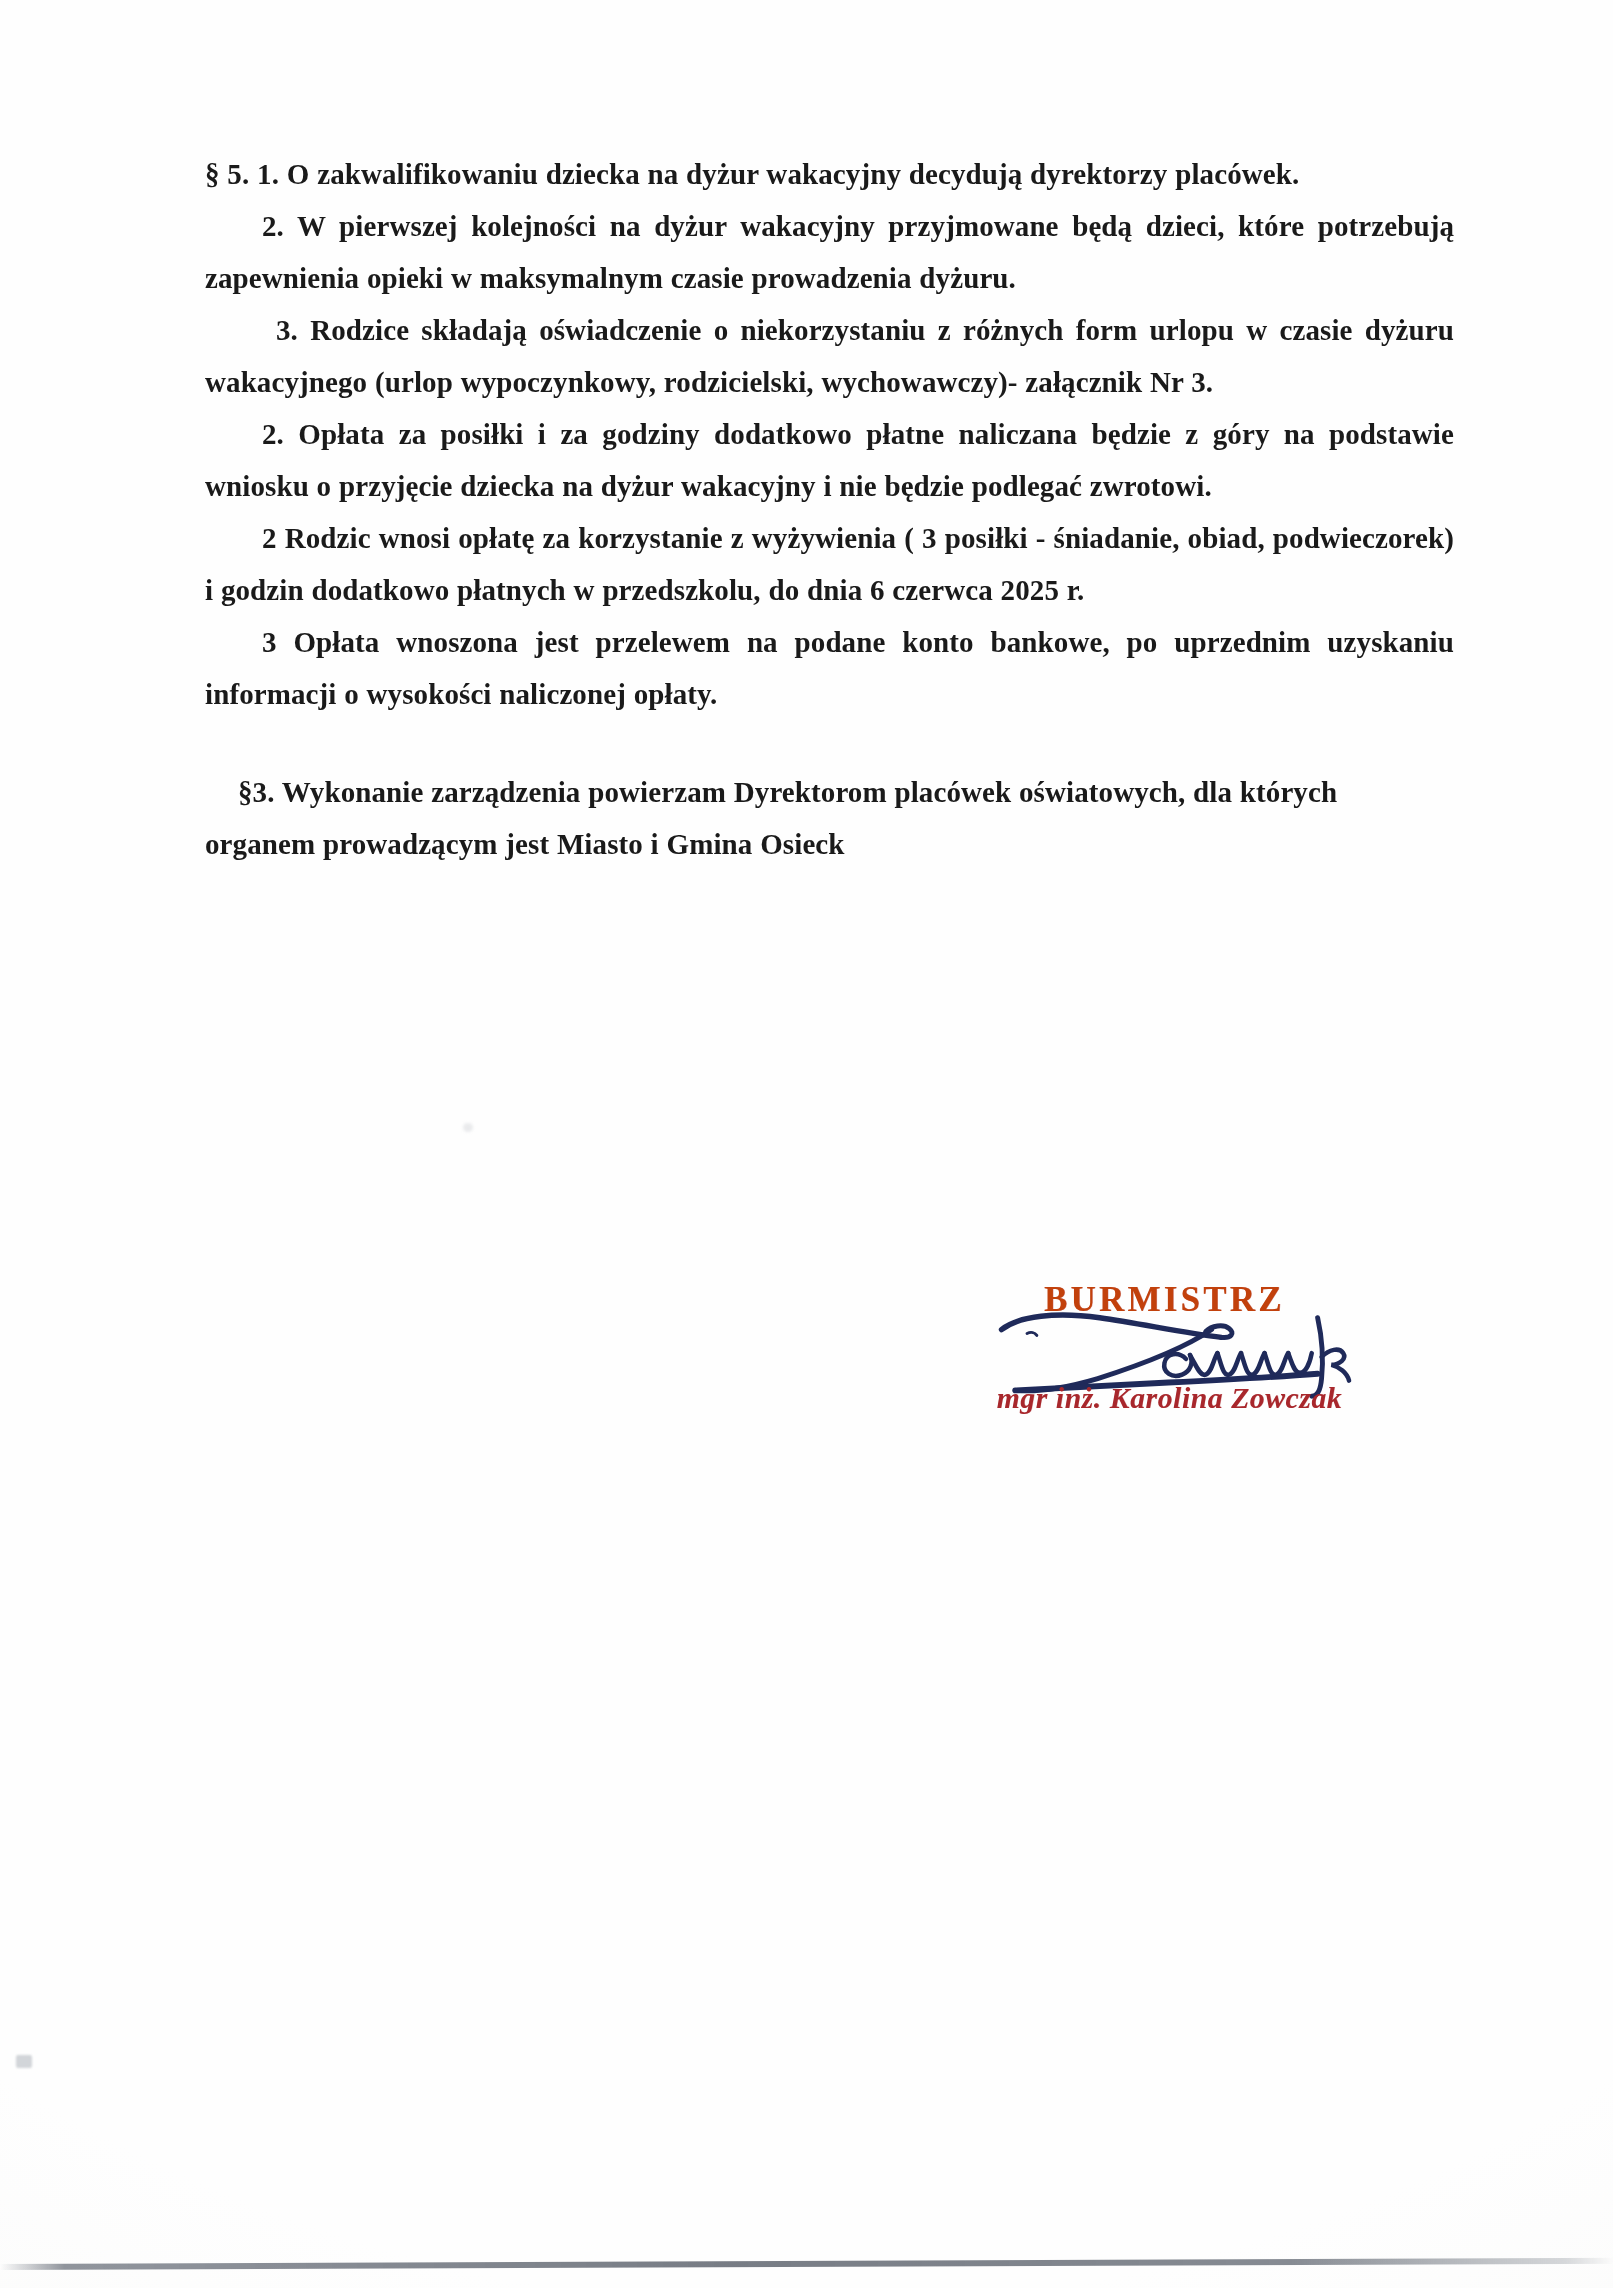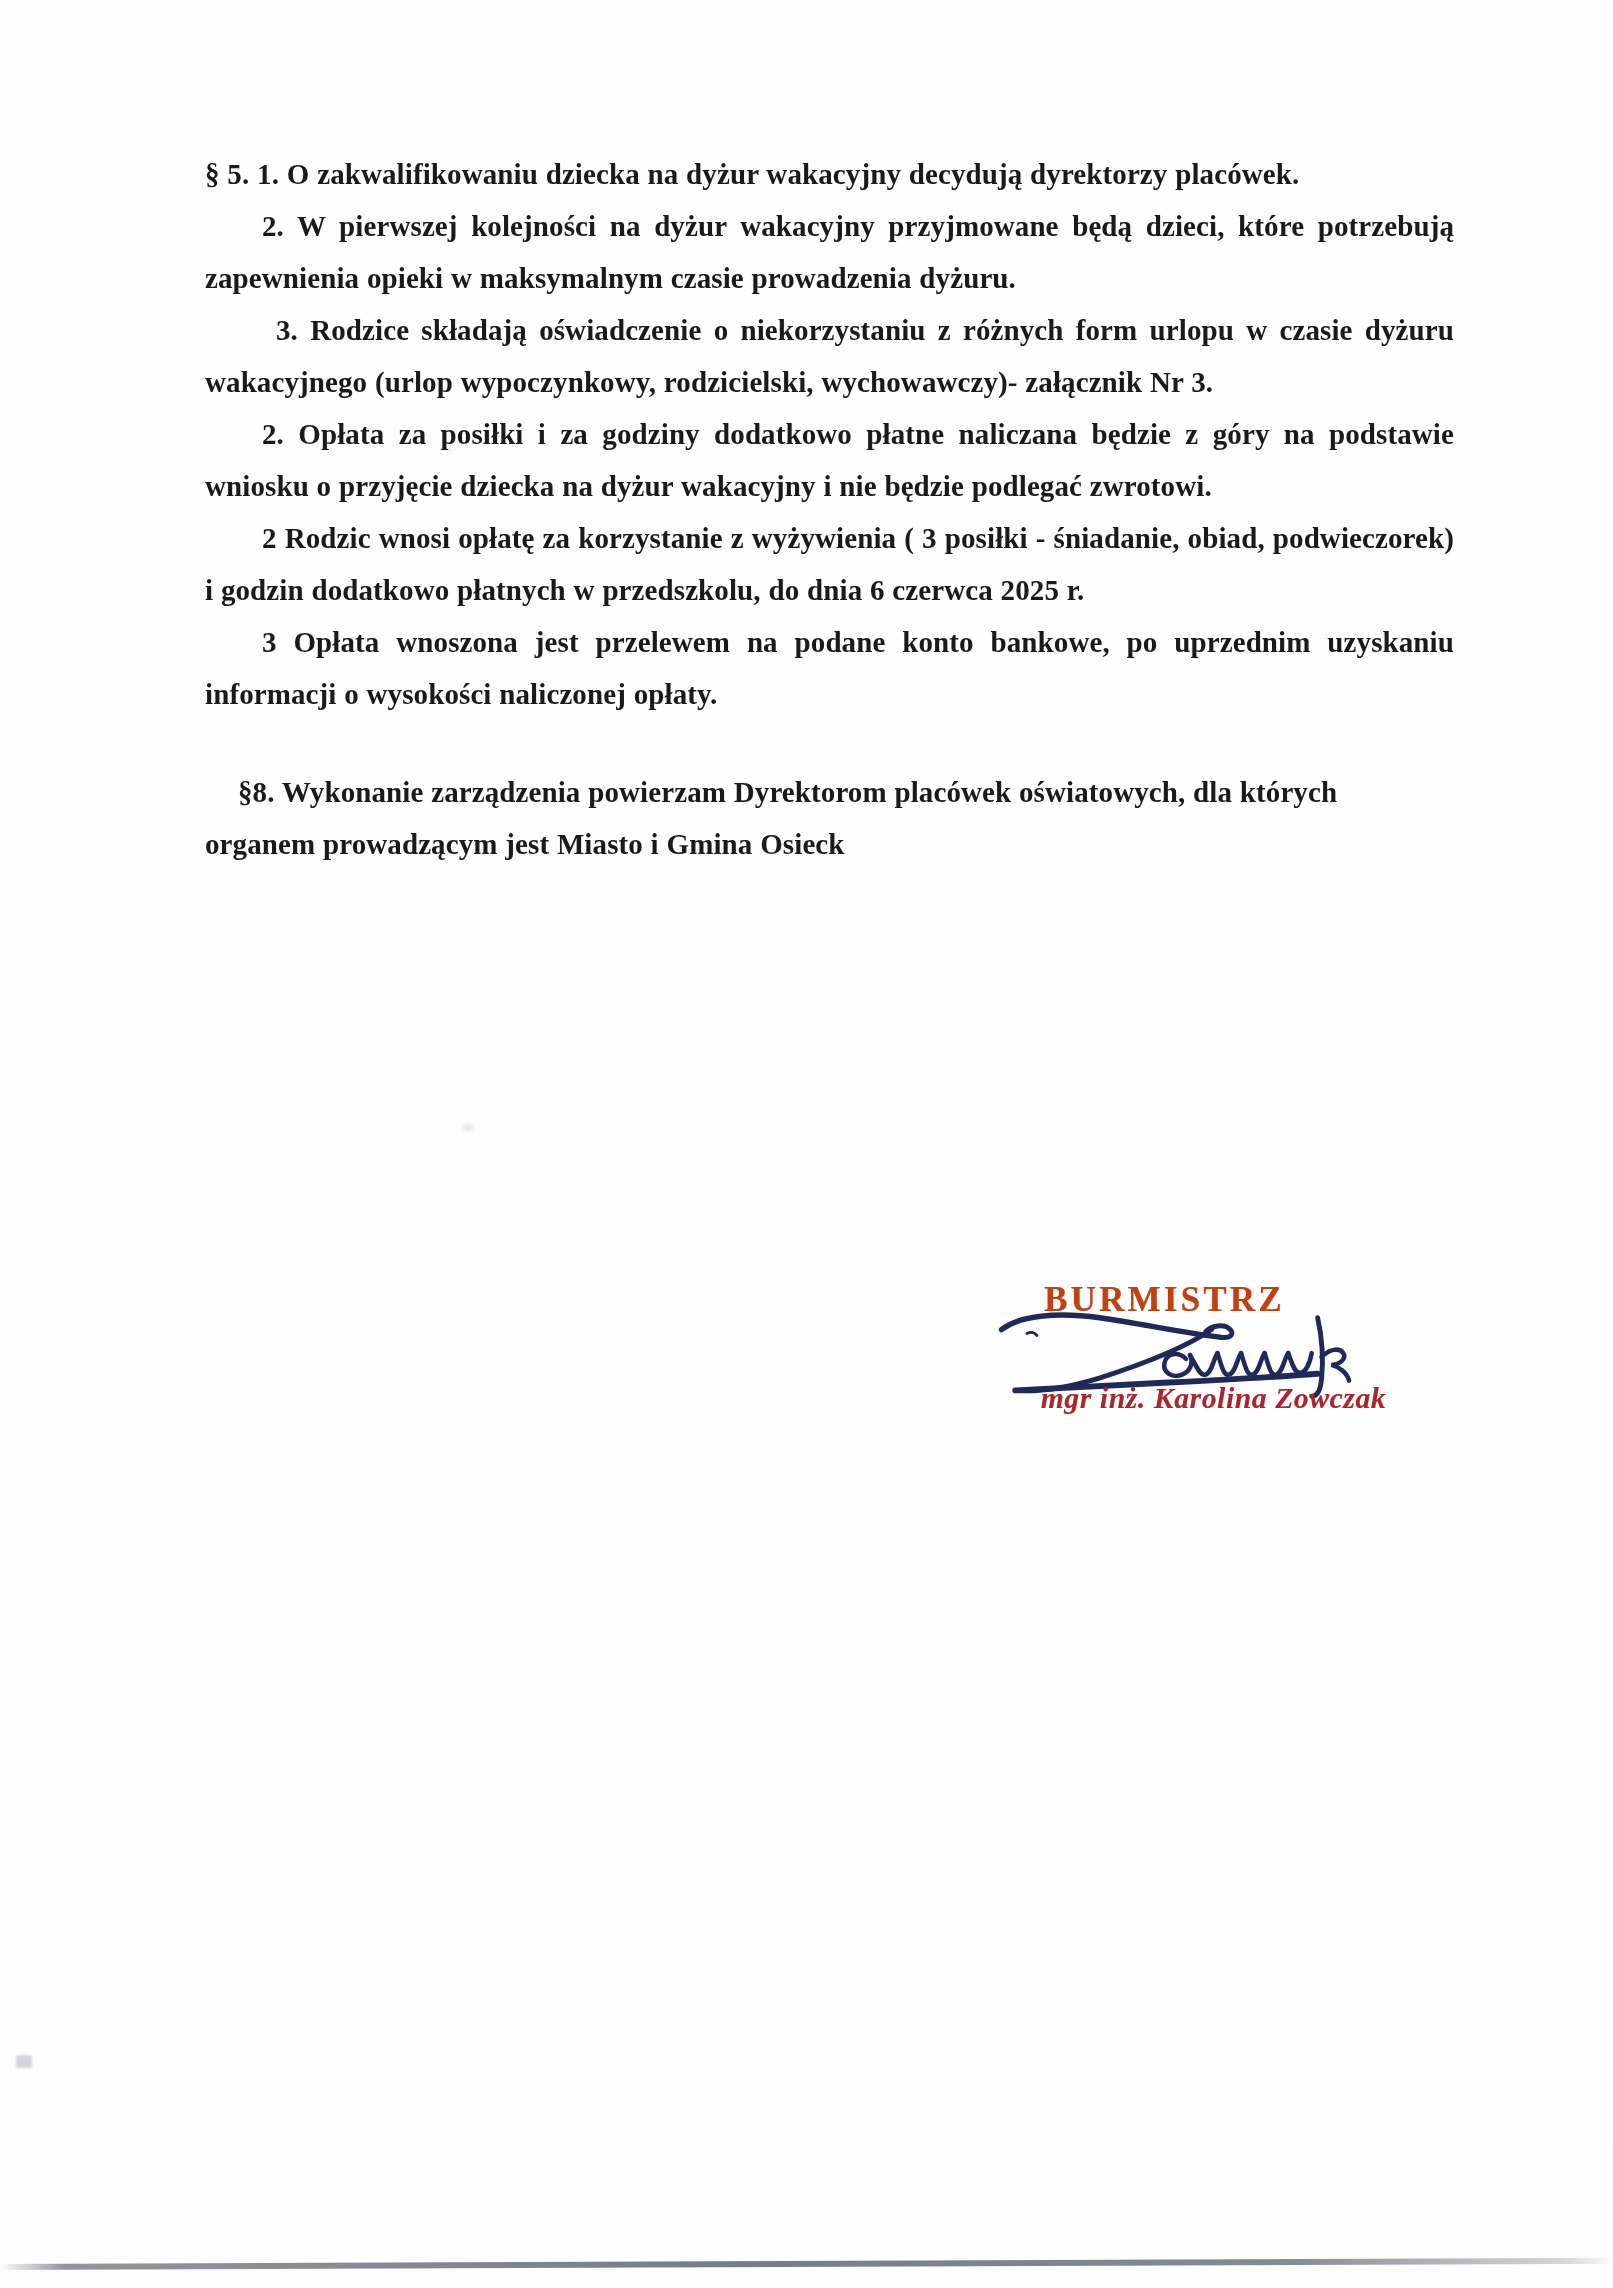--- a/index.html
+++ b/index.html
@@ -119,21 +119,20 @@
     left: 21.7px;
     top: 106px;
     font-size: 29.6px;
     font-style: italic;
     font-weight: 700;
     color: #A8272C;
     letter-spacing: 0.6px;
     white-space: nowrap;
     font-family: "Liberation Serif", "DejaVu Serif", serif;
     text-shadow: 0.4px 0 0 rgba(168,39,44,0.35);
-    margin-left: 44px;
   }
   #handwritten-signature {
     position: absolute;
     left: 17.7px;
     top: 27.6px;
     width: 394px;
     height: 108px;
     pointer-events: none;
   }
   #handwritten-signature svg { display: block; overflow: visible; }
@@ -157,21 +156,21 @@
 
 
     <p class="para ind-md">2.   Opłata za posiłki i za godziny dodatkowo płatne naliczana będzie z góry na podstawie wniosku o przyjęcie dziecka na dyżur wakacyjny i nie będzie podlegać zwrotowi.</p>
 
     <p class="para ind-md">2   Rodzic wnosi opłatę za korzystanie z wyżywienia ( 3 posiłki - śniadanie, obiad, podwieczorek) i godzin dodatkowo płatnych w przedszkolu, do dnia 6 czerwca 2025 r.</p>
 
     <p class="para ind-md">3   Opłata wnoszona jest przelewem na podane konto bankowe, po uprzednim uzyskaniu informacji o wysokości naliczonej opłaty.</p>
 
 
 
-    <p class="para ind-sm gap-blk noj">§8. Wykonanie zarządzenia powierzam Dyrektorom placówek oświatowych, dla których organem prowadzącym jest Miasto i Gmina Osieck</p>
+    <p class="para ind-sm gap-blk noj">§3. Wykonanie zarządzenia powierzam Dyrektorom placówek oświatowych, dla których organem prowadzącym jest Miasto i Gmina Osieck</p>
 
   </div>
 
   <div id="signature-block">
 
     <div id="stamp-title">BURMISTRZ</div>
 
     <div id="handwritten-signature">
       <svg width="394" height="108" viewBox="0 0 400 110" fill="none" xmlns="http://www.w3.org/2000/svg">
 

